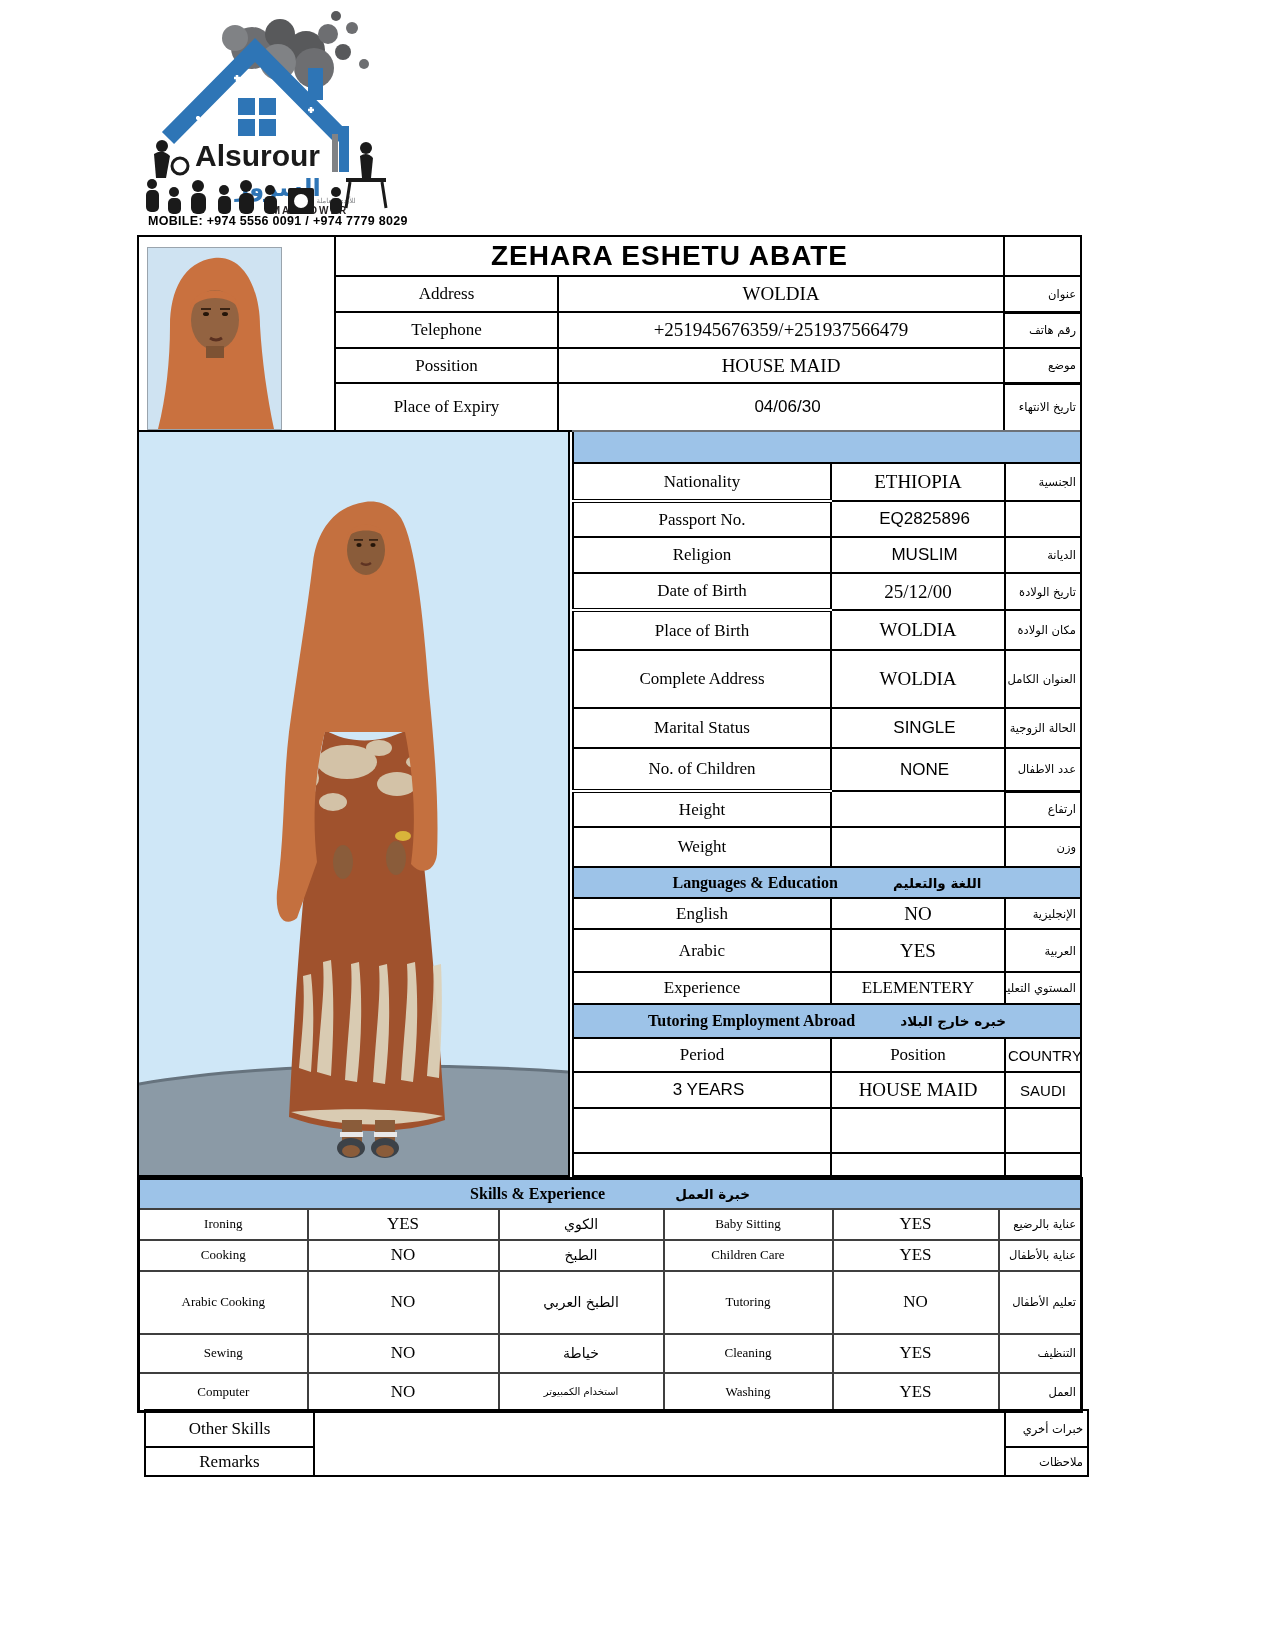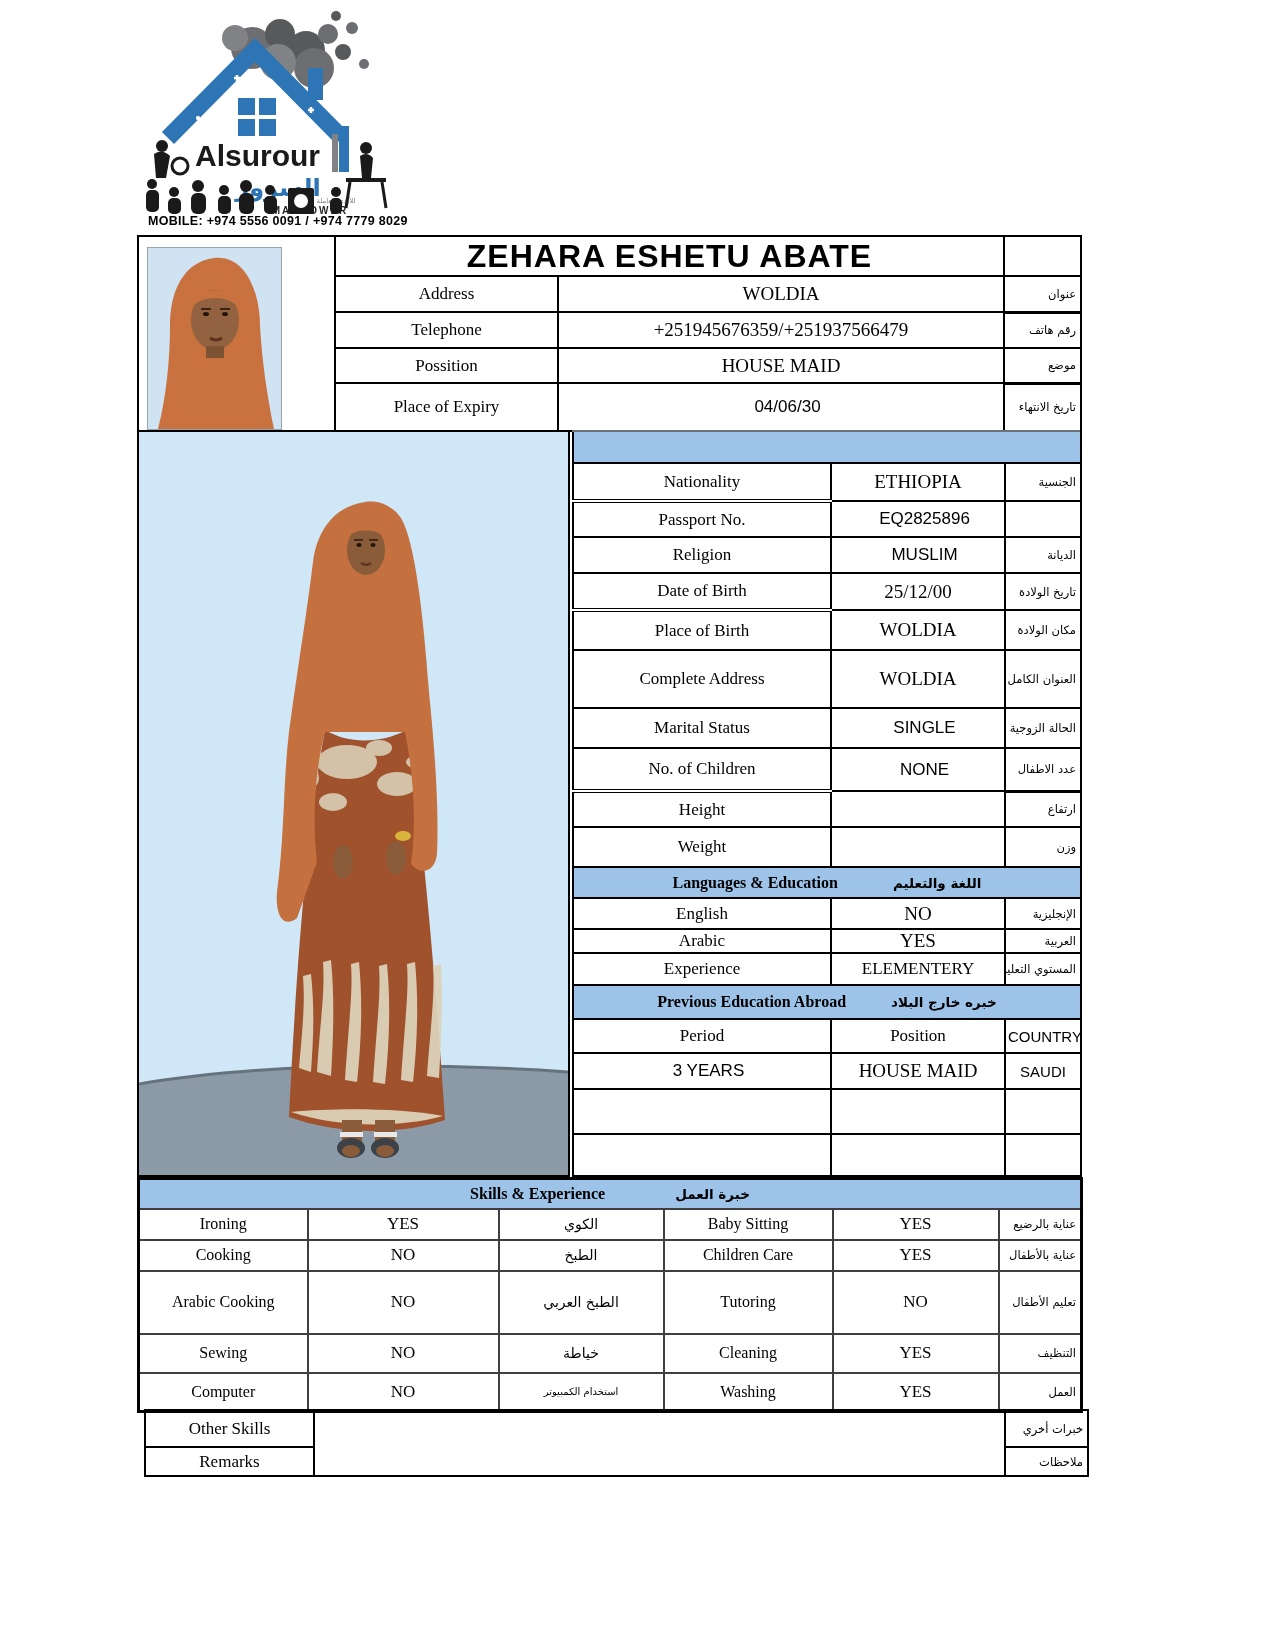--- a/index.html
+++ b/index.html
@@ -6,21 +6,21 @@
   .canvas { position:relative; width:1275px; height:1650px; background:#ffffff;
             font-family:"Liberation Serif", serif; color:#000; overflow:hidden; }
 
   table { border-collapse:collapse; position:absolute; table-layout:fixed; }
   td { border:2px solid #000; padding:0 2px; vertical-align:middle; text-align:center; overflow:hidden; }
 
   .mobile-line { position:absolute; left:148px; top:214px; width:400px;
                  font-family:"Liberation Sans", sans-serif; font-weight:700; font-size:12.5px;
                  letter-spacing:0.3px; text-align:left; }
 
-  .name-cell { font-family:"Liberation Sans", sans-serif; font-size:32px; font-weight:600; letter-spacing:1px; }
+  .name-cell { font-family:"Liberation Sans", sans-serif; font-size:28px; font-weight:600; letter-spacing:1px; }
   .lbl  { font-size:17px; }
   .val  { font-size:19px; }
   .sans { font-family:"Liberation Sans", sans-serif; font-size:17px;padding-left:15px; }
   .sans-sm { font-family:"Liberation Sans", sans-serif; font-size:15px; }
   .ar   { font-family:"DejaVu Sans", sans-serif; font-size:11.5px; direction:rtl; text-align:right;
           white-space:nowrap; padding-right:4px; }
   .ar-mid { font-family:"DejaVu Sans", sans-serif; font-size:14px; direction:rtl; }
   .ar-sm  { font-family:"DejaVu Sans", sans-serif; font-size:10px; direction:rtl; }
 
   .band-cell { background:#9dc3e8; border-top:2px solid #6d7278; }
@@ -34,21 +34,21 @@
   .photo-cell { padding:10px 24px 0 8px; vertical-align:top; }
   .photo-cell svg { display:block; border:1px solid #9aa4ad; }
 
   .photo-frame { position:absolute; left:137px; top:430px; width:433px; height:747px;
                  border:2px solid #000; box-sizing:border-box; }
   .photo-frame svg { display:block; }
 
   .skills-table td { border-color:#3f3f3f; }
   .skills-table { border:3px solid #000; }
   .skills-table .band-cell { border-color:#3f3f3f; }
-  .skill-lbl { font-size:16px; padding:0 28px; }
+  .skill-lbl { font-size:13px; padding:0 28px; }
   .footer-table .lbl { font-size:17px; }
 
   .logo { position:absolute; left:140px; top:6px; }
 </style>
 </head>
 <body>
 
 <div class="canvas">
 
   <svg class="logo" width="250" height="210" viewBox="0 0 250 210">
@@ -278,34 +278,34 @@
           <span class="en-band">Languages &amp; Education</span>
           <span class="ar-band">اللغة والتعليم</span>
         </div>
       </td>
     </tr>
     <tr style="height:31px;">
       <td class="lbl">English</td>
       <td class="val">NO</td>
       <td class="ar">الإنجليزية</td>
     </tr>
-    <tr style="height:24px;margin-left:7px;">
+    <tr style="height:43px;margin-left:7px;">
       <td class="lbl">Arabic</td>
       <td class="val">YES</td>
       <td class="ar">العربية</td>
     </tr>
     <tr style="height:32px;">
       <td class="lbl">Experience</td>
       <td class="val" style="font-size:17px;">ELEMENTERY</td>
       <td class="ar">المستوي التعليمي</td>
     </tr>
     <tr style="height:34px;">
       <td colspan="3" class="band-cell">
         <div class="bandrow" style="gap:45px;">
-          <span class="en-band">Previous Education Abroad</span>
+          <span class="en-band">Tutoring Employment Abroad</span>
           <span class="ar-band">خبره خارج البلاد</span>
         </div>
       </td>
     </tr>
     <tr style="height:34px;">
       <td class="lbl">Period</td>
       <td class="lbl">Position</td>
       <td class="sans-sm">COUNTRY</td>
     </tr>
     <tr style="height:36px;">

